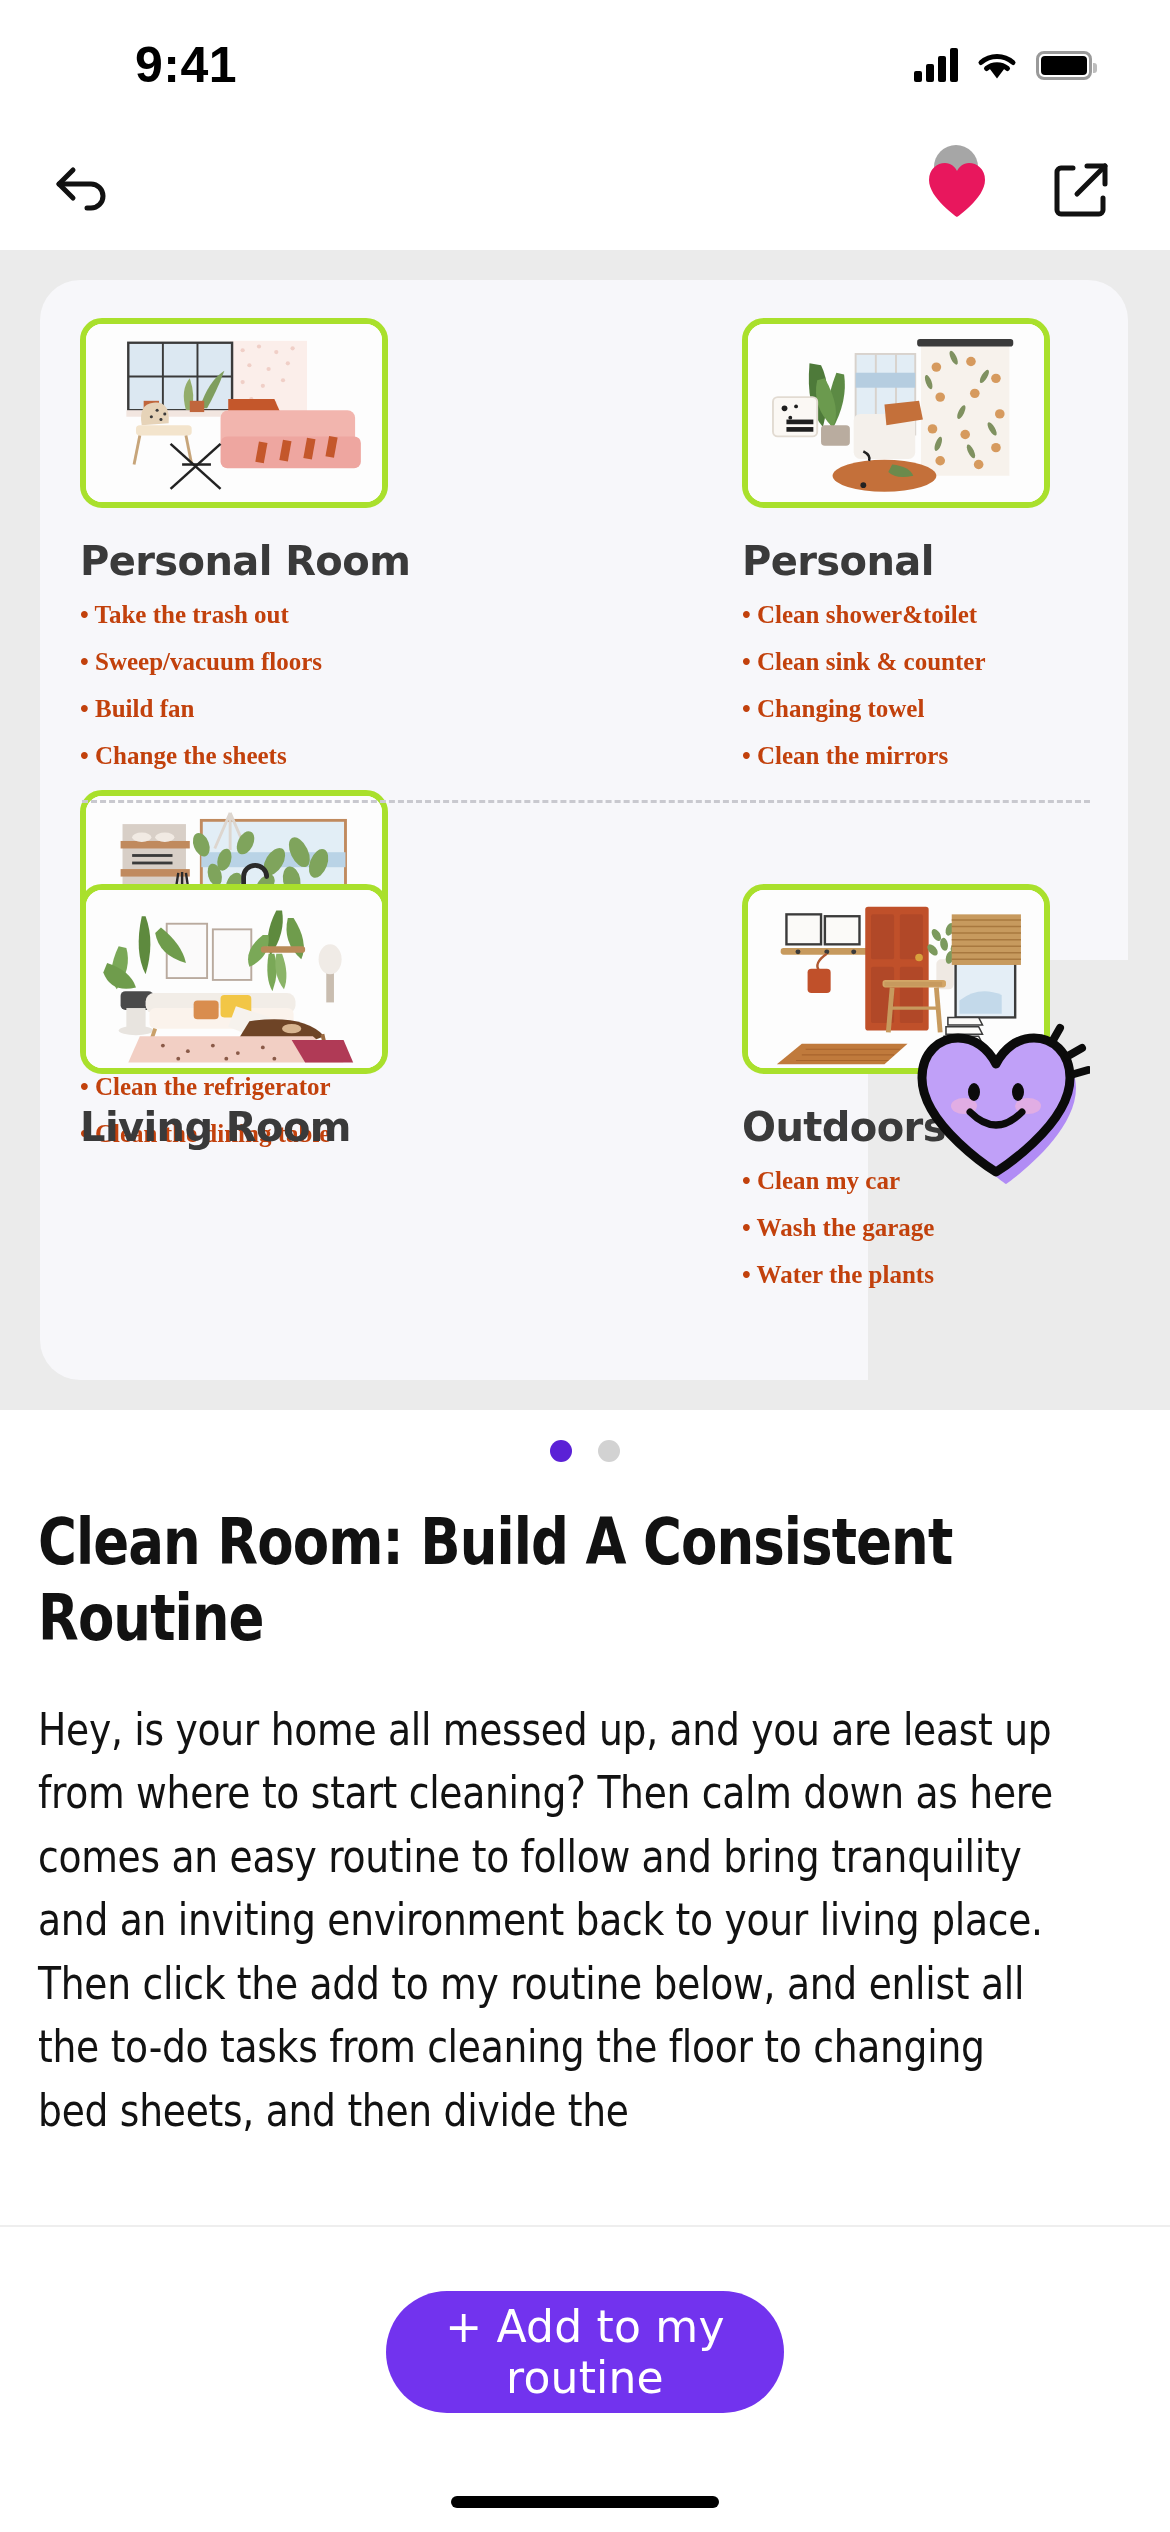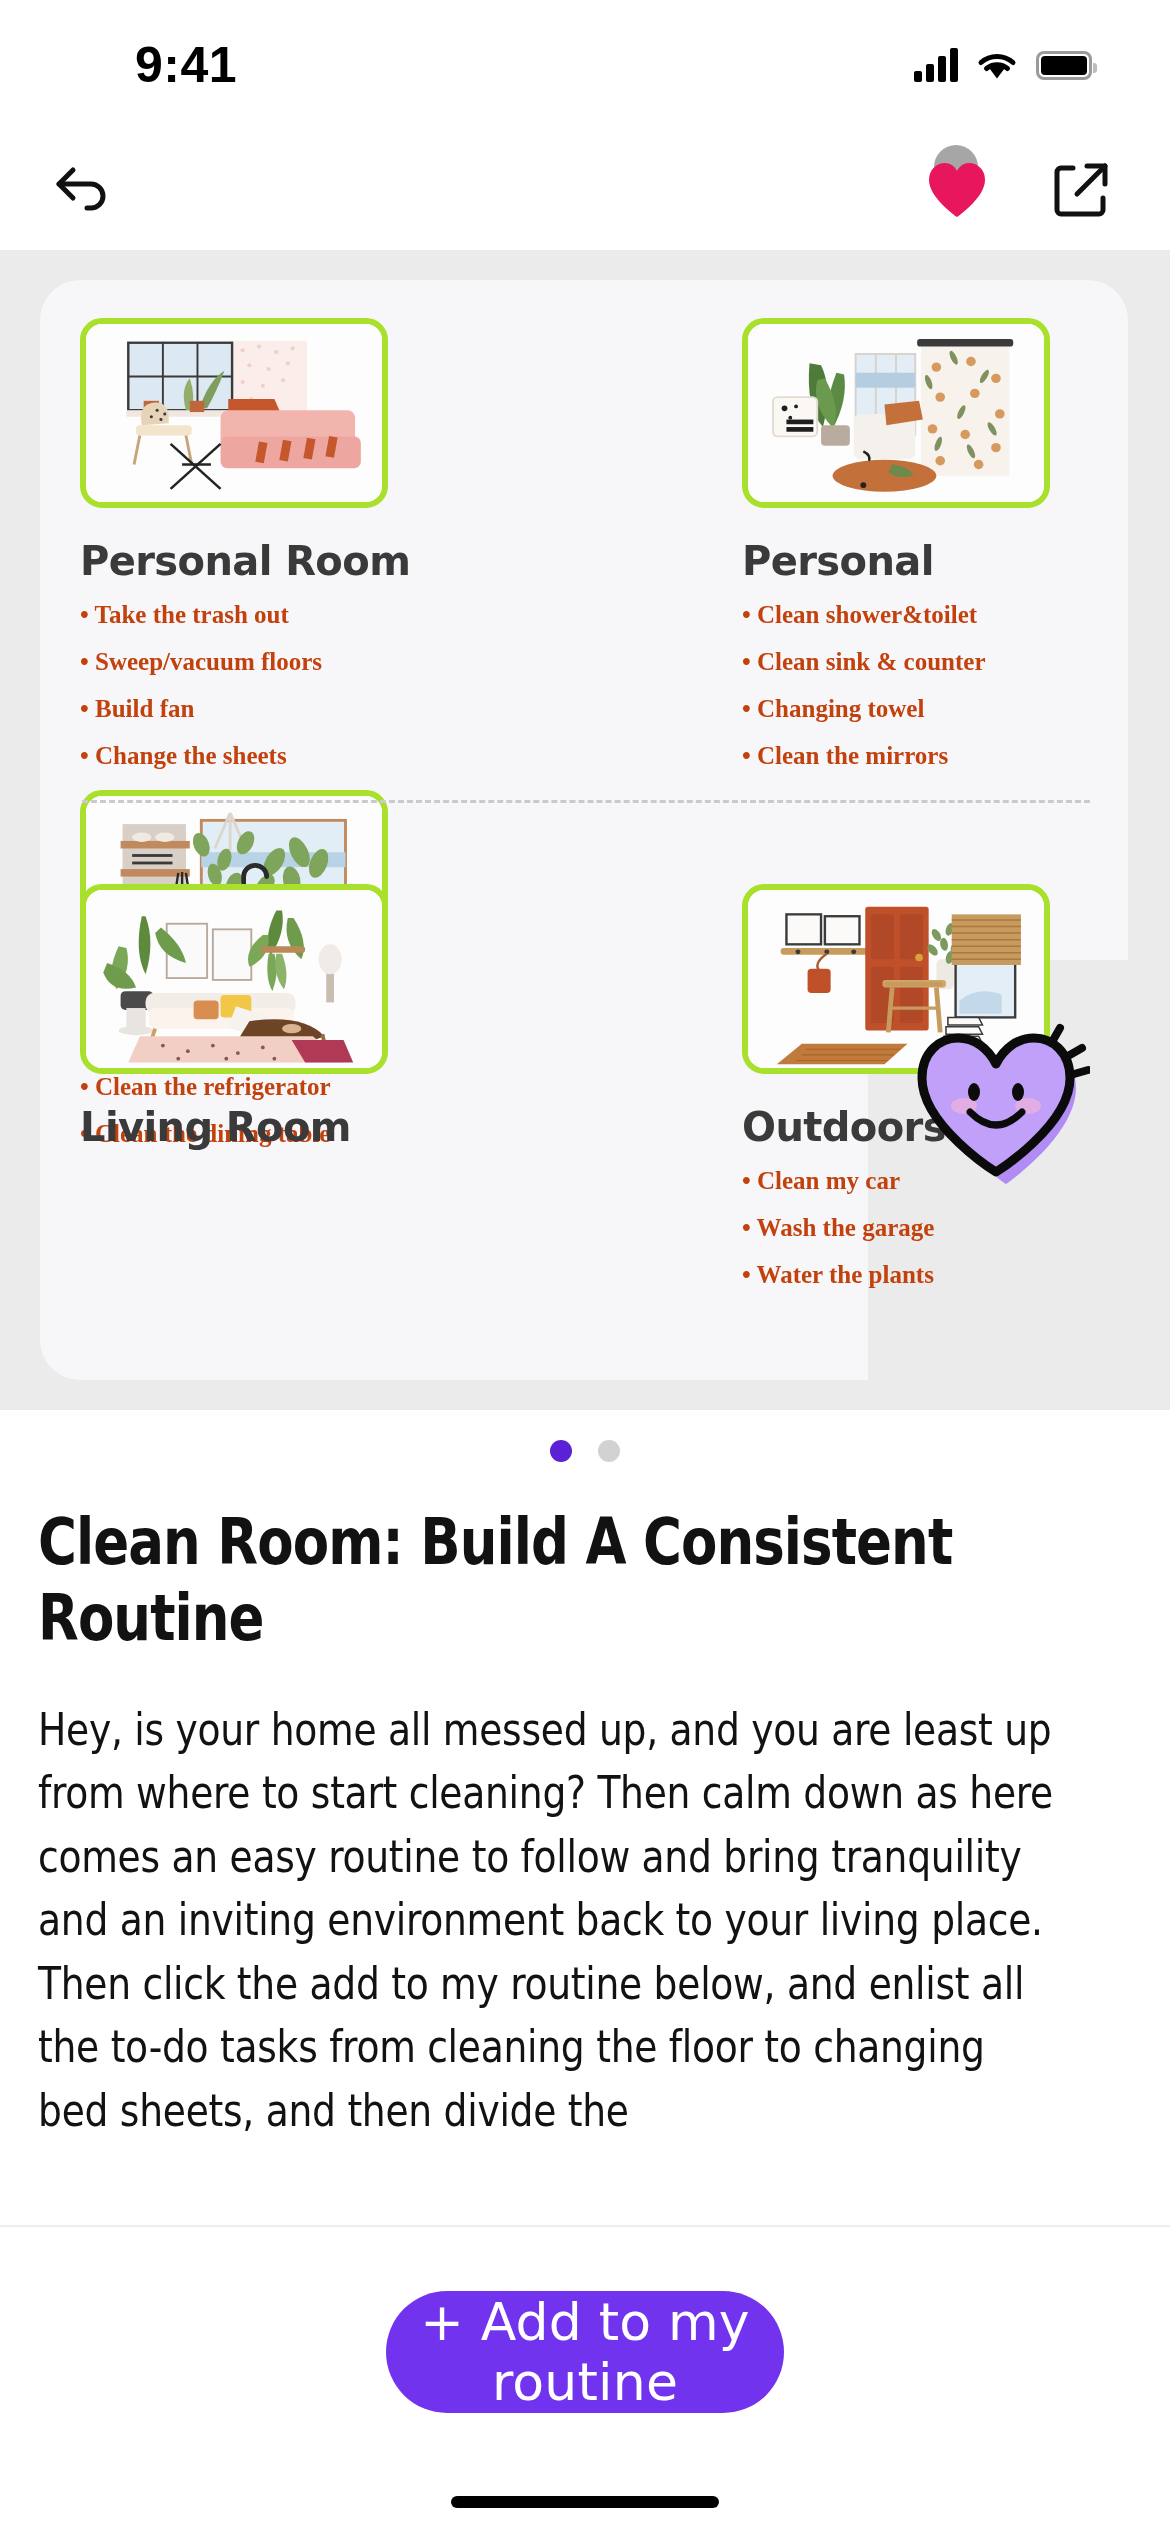--- a/index.html
+++ b/index.html
@@ -281,21 +281,21 @@
     position: absolute;
     top: 64px;
     left: 50%;
     transform: translateX(-50%);
     width: 398px;
     height: 122px;
     border: none;
     border-radius: 61px;
     background: #7233ee;
     color: #ffffff;
-    font-size: 52px;
+    font-size: 44px;
     font-weight: 400;
     letter-spacing: 0.2px;
     cursor: pointer;
     font-family: "DejaVu Sans", sans-serif;
   }
   .home-indicator {
     position: absolute;
     bottom: 24px;
     left: 50%;
     transform: translateX(-50%);

